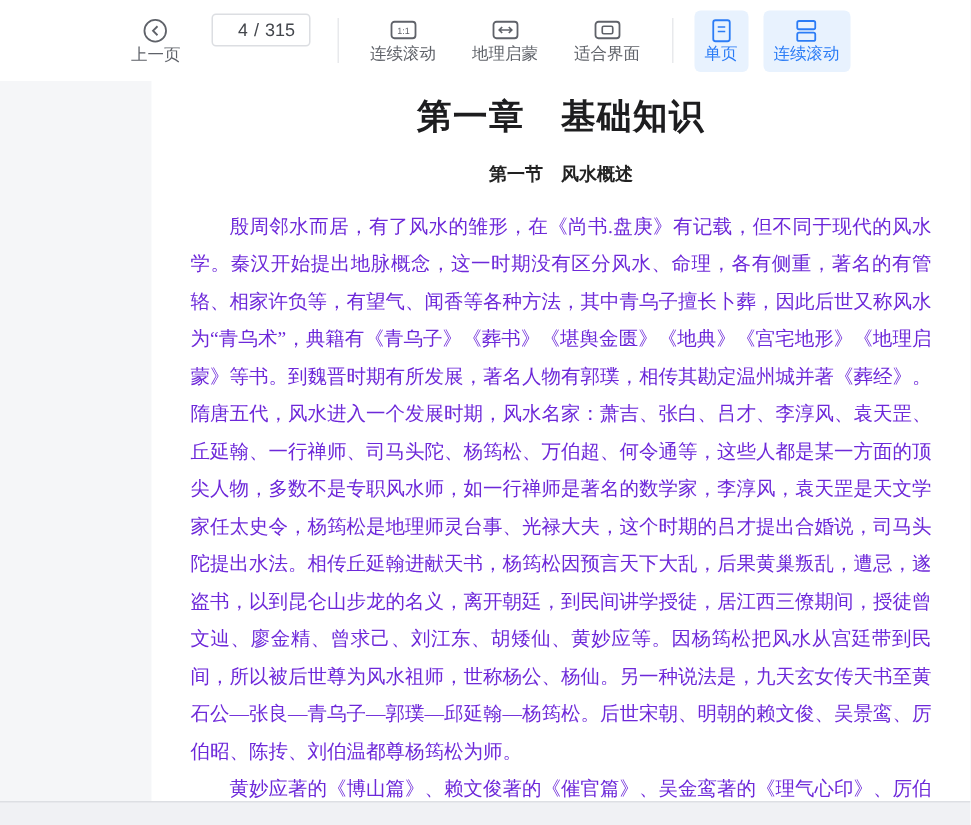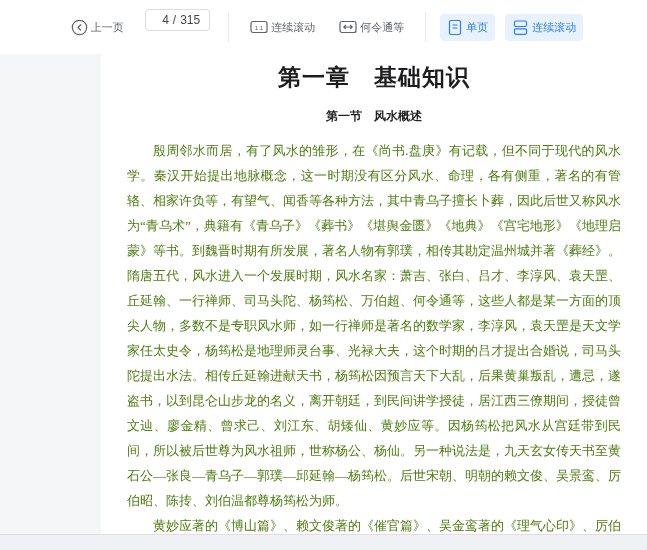--- a/index.html
+++ b/index.html
@@ -9,27 +9,27 @@
     background: #f5f6f8;
   }
   
   .toolbar {
     height: 54px; width: 100%;
     background: #ffffff;
     display: flex; align-items: center; justify-content: center;
     gap: 10px;
   }
   .tb-item {
-    display: flex; flex-direction: row; align-items: center;
+    display: flex; flex-direction: column; align-items: center;
     gap: 3px; padding: 5px 7px; border-radius: 4px;
     color: #5f6269; cursor: pointer; user-select: none;
   }
   .tb-item .tb-label { font-size: 11px; line-height: 1; white-space: nowrap; }
   .tb-item svg { display: block; }
-  .tb-item.active { background: #e8f2fe; color: #2b7cf6; }
+  .tb-item.active { background: #e8f2fe; color: #2b7cf6; font-family: Liberation Mono, monospace; }
   .tb-divider { width: 1px; height: 30px; background: #e8e9ec; margin: 0 4px; }
   .page-box {
     display: flex; align-items: center; gap: 4px;
     border: 1px solid #dcdee2; border-radius: 3px;
     padding: 3px 9px; margin: 0 4px 14px 4px;
     font-size: 12px; color: #43464c; background: #fff;
   }
   .page-box input {
     width: 14px; border: none; outline: none; font-size: 12px;
     color: #43464c; text-align: right; background: transparent;
@@ -51,21 +51,21 @@
   .chapter-title {
     text-align: center; font-size: 23px; font-weight: bold;
     color: #1d1d1f; margin-top: 4px; letter-spacing: 1px;
   }
   .section-title {
     text-align: center; font-size: 12px; font-weight: bold;
     color: #222; margin-top: 15px;
   }
   .body-text { margin-top: 13px; }
   .body-text p {
-    font-size: 13px; line-height: 25px; color: #4d7c0f;
+    font-size: 13px; line-height: 25px; color: #6d28d9;
     text-align: justify; text-indent: 2em;
   }
   
   .bottom-bar {
     height: 16px; width: 100%;
     background: #f0f1f4; border-top: 1px solid #dddfe3;
   }
 </style>
 </head>
 <body>
@@ -101,23 +101,32 @@
     <span class="tb-label">连续滚动</span>
   </div>
 
   <div class="tb-item">
     <span>
       <svg width="18" height="16" viewBox="0 0 18 16" fill="none">
         <rect x="1" y="2.5" width="16" height="11" rx="2" stroke="#5f6269" stroke-width="1.2"></rect>
         <path d="M5 8 H13 M6.8 6 L4.8 8 L6.8 10 M11.2 6 L13.2 8 L11.2 10" stroke="#5f6269" stroke-width="1.1" fill="none"></path>
       </svg>
     </span>
-    <span class="tb-label">何令通等</span>
+    <span class="tb-label">地理启蒙</span>
   </div>
 
+  <div class="tb-item">
+    <span>
+      <svg width="18" height="16" viewBox="0 0 18 16" fill="none">
+        <rect x="1" y="2.5" width="16" height="11" rx="2" stroke="#5f6269" stroke-width="1.2"></rect>
+        <rect x="5.5" y="5.5" width="7" height="5" rx="1" stroke="#5f6269" stroke-width="1.1"></rect>
+      </svg>
+    </span>
+    <span class="tb-label">适合界面</span>
+  </div>
 
   <div class="tb-divider"></div>
 
   <div class="tb-item active">
     <span>
       <svg width="16" height="17" viewBox="0 0 16 17" fill="none">
         <rect x="2.5" y="1.5" width="11" height="14" rx="1.5" stroke="#2b7cf6" stroke-width="1.2"></rect>
         <path d="M5.5 6 H10.5 M5.5 9 H10.5" stroke="#2b7cf6" stroke-width="1.1"></path>
       </svg>
     </span>

